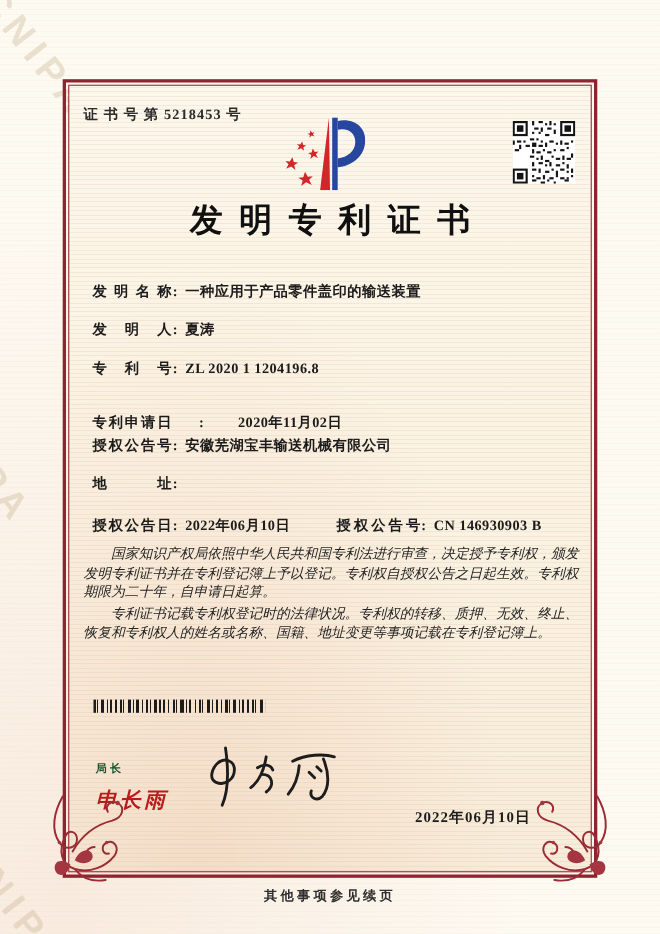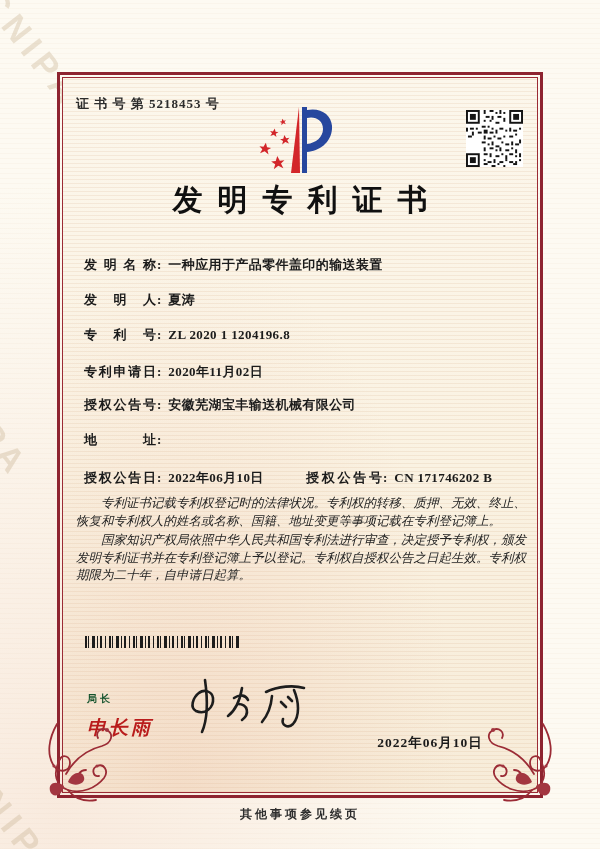--- a/index.html
+++ b/index.html
@@ -206,48 +206,48 @@
   <div class="abs frow" style="top:291px;">
     <span class="flabel">发明人</span>
       <span class="fcolon">:</span>
     <span class="fvalue">夏涛</span>
   </div>
   <div class="abs frow" style="top:326px;">
     <span class="flabel">专利号</span>
       <span class="fcolon">:</span>
     <span class="fvalue">ZL 2020 1 1204196.8</span>
   </div>
-  <div class="abs frow" style="top:363px;">
+  <div class="abs frow" style="top:375px;gap:24px;">
     <span class="flabel">专利申请日</span>
       <span class="fcolon">:</span>
     <span class="fvalue">2020年11月02日</span>
   </div>
   <div class="abs frow" style="top:396px;">
     <span class="flabel">授权公告号</span>
       <span class="fcolon">:</span>
     <span class="fvalue">安徽芜湖宝丰输送机械有限公司</span>
   </div>
   <div class="abs frow addr" style="top:431px;">
     <span class="flabel">地址</span>
       <span class="fcolon">:</span>
   </div>
   <div class="abs frow row-last" style="top:469px;">
     <span class="flabel">授权公告日</span>
       <span class="fcolon">:</span>
     <span class="fvalue">2022年06月10日</span>
     <span class="pair2">
       <span class="flabel">授权公告号</span>
         <span class="fcolon">:</span>
-      <span class="fvalue">CN 171746202 B</span>
+      <span class="fvalue">CN 146930903 B</span>
     </span>
   </div>
 
   <div class="abs paras">
+    <p>国家知识产权局依照中华人民共和国专利法进行审查，决定授予专利权，颁发发明专利证书并在专利登记簿上予以登记。专利权自授权公告之日起生效。专利权期限为二十年，自申请日起算。</p>
     <p>专利证书记载专利权登记时的法律状况。专利权的转移、质押、无效、终止、恢复和专利权人的姓名或名称、国籍、地址变更等事项记载在专利登记簿上。</p>
-    <p>国家知识产权局依照中华人民共和国专利法进行审查，决定授予专利权，颁发发明专利证书并在专利登记簿上予以登记。专利权自授权公告之日起生效。专利权期限为二十年，自申请日起算。</p>
   </div>
 
   <div class="abs barcode"></div>
 
   <div class="abs director-title">局长</div>
   <div class="abs director-name">申长雨</div>
 
   <svg class="abs signature" viewBox="0 0 140 62">
     <g fill="none" stroke="#1d1d1d" stroke-width="2.6" stroke-linecap="round" stroke-linejoin="round">
       <path d="M22,18 C14,24 12,34 18,37 C27,41 36,34 35,24 C34,17 26,15 21,19"></path>

